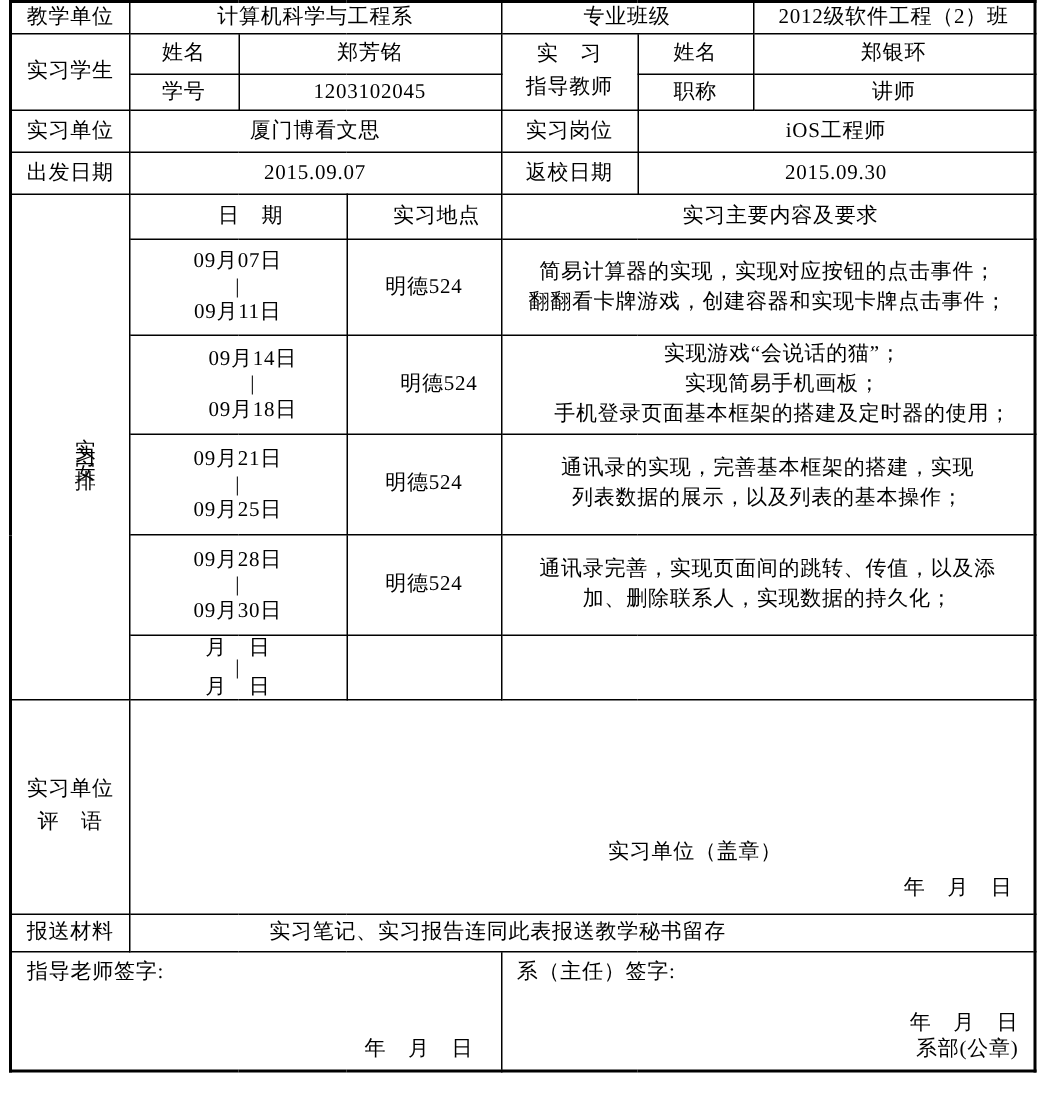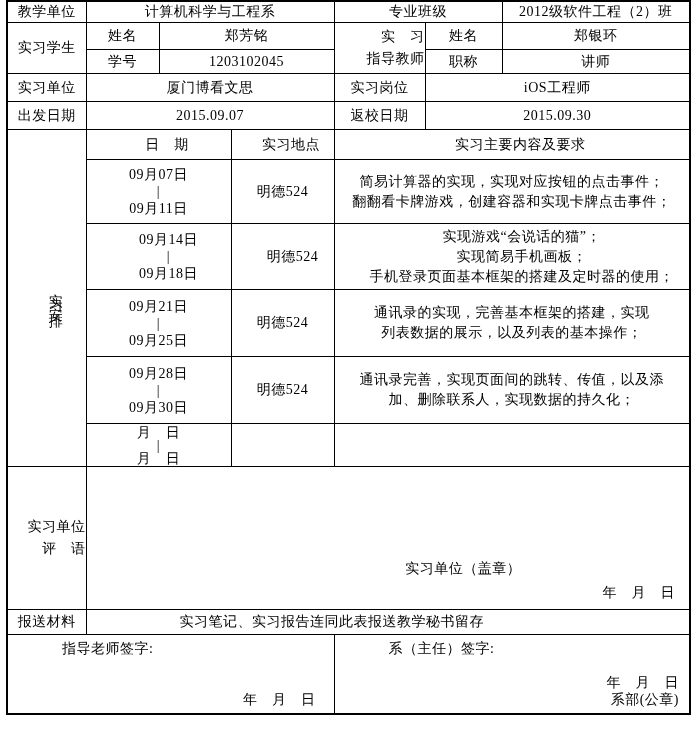--- a/index.html
+++ b/index.html
@@ -30,21 +30,21 @@
   tr.h24 td { height: 23px; }
   tr.h28 td { height: 27px; }
   tr.h30 td { height: 29px; padding-left: 17px; }
   tr.h64 td { height: 63px; }
   tr.h66 td { height: 65px; padding-left: 20px; }
   tr.h67 td { height: 66px; }
   tr.h43 td { height: 42px; }
   tr.h143 td { height: 142px; }
   tr.h25 td { height: 24px; }
   tr.h79 td { height: 78px; }
-  .two-line { white-space: pre-line; line-height: 22px; text-align: right; }
+  .two-line { white-space: pre-line; line-height: 22px; }
 
   .date-cell div { line-height: 17px; }
   tr.h43 .date-cell div { line-height: 13px; }
 
   .content-cell { white-space: pre-line; line-height: 20px; }
 
   .vert-cell { vertical-align: middle; }
   .vert-cell .vtext {
     display: inline-block;
     writing-mode: vertical-lr;
@@ -55,21 +55,21 @@
 
   .eval-cell { vertical-align: bottom; }
   .eval-inner { display: flex; flex-direction: column; justify-content: flex-end; height: 100%; }
   .stamp-line { text-align: center; padding-left: 115px; line-height: 20px; margin-left: 36px; }
   .eval-date { text-align: right; padding: 6px 14px 8px 0; line-height: 16px; }
 
   .materials-cell { text-align: center; padding-right: 112px; }
 
   .sig-cell { vertical-align: top; }
   .sig-inner { display: flex; flex-direction: column; justify-content: space-between; height: 78px; }
-  .sig-label { text-align: left; padding: 5px 0 0 10px; margin-left: 44px; }
+  .sig-label { text-align: left; padding: 5px 0 0 10px; }
   .sig-bottom { text-align: right; padding: 0 18px 5px 0; line-height: 17px; }
   .sig-bottom div { line-height: 17px; }
 </style>
 </head>
 <body>
 
 <table class="form">
   <colgroup>
     <col style="width:79px">
       <col style="width:73px">

